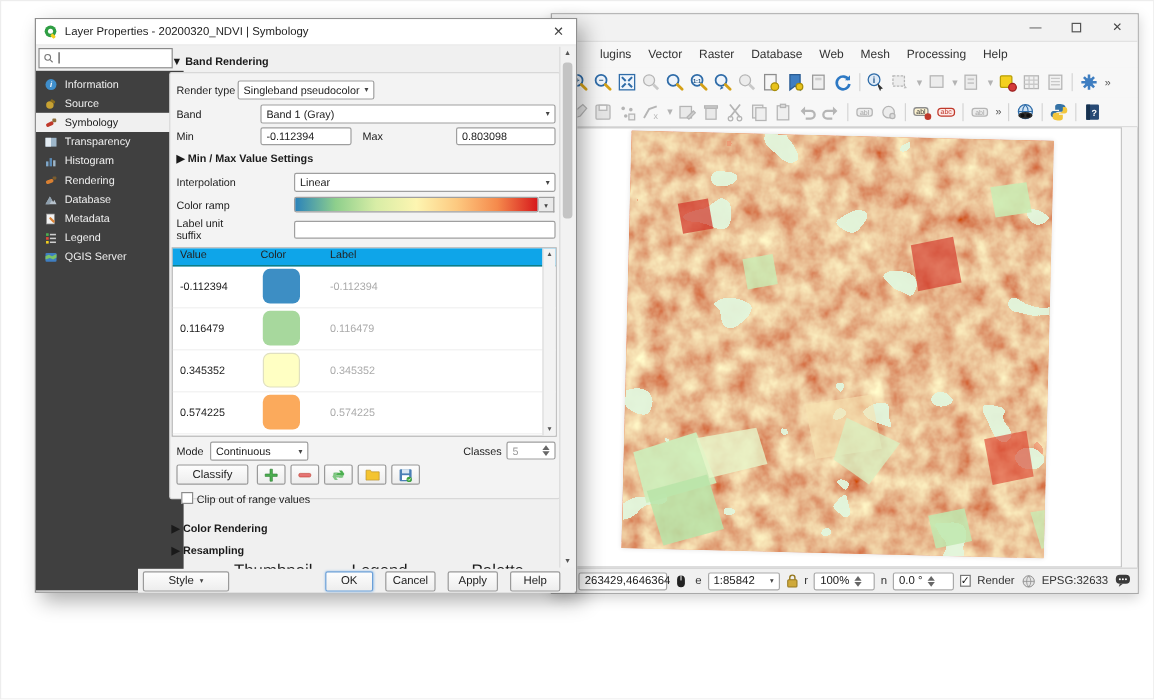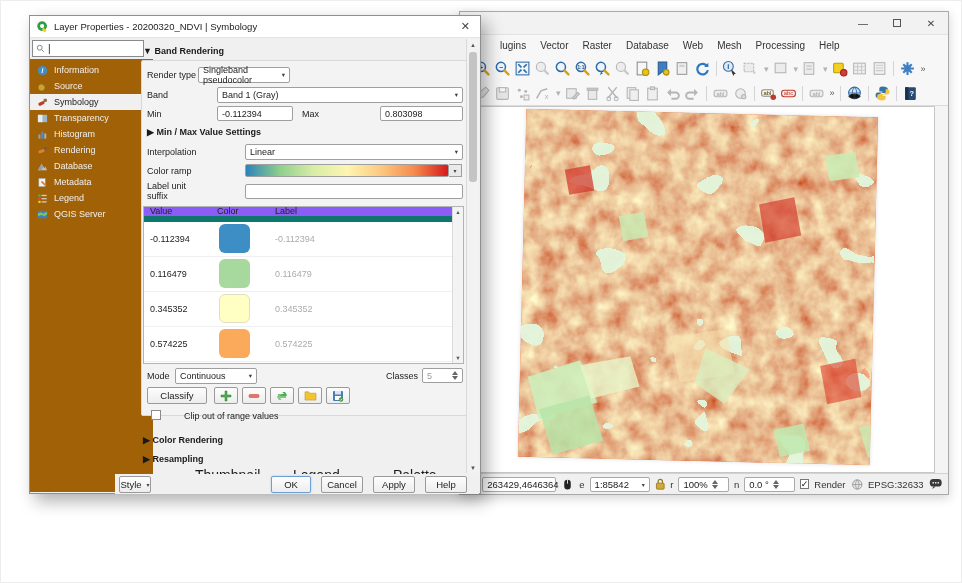--- a/index.html
+++ b/index.html
@@ -32,37 +32,37 @@
   .spinArr i.dn{border-top:4px solid #666;}
   .chk{width:10px;height:10px;border:1px solid #777;background:#fff;display:inline-flex;align-items:center;justify-content:center;font-size:9px;color:#111;line-height:1;}
 
   
   .dlg{position:absolute;left:28px;top:14px;width:452px;height:479px;background:#f0f0f0;border:1px solid #8f8f8f;box-shadow:6px 7px 16px rgba(0,0,0,.32);z-index:5;font-size:9px;color:#222;}
   .d-titlebar{position:absolute;left:0;top:0;right:0;height:22px;background:#ffffff;border-bottom:1px solid #e4e4e4;display:flex;align-items:center;padding:0 6px;gap:5px;}
   .d-title{font-size:9.5px;color:#222;flex:1;white-space:nowrap;overflow:hidden;}
   .d-close{font-size:11px;color:#444;padding:0 4px;}
   .d-search{position:absolute;left:2px;top:24px;width:112px;height:17px;background:#fff;border:1px solid #8a8a8a;display:flex;align-items:center;gap:3px;padding:0 3px;}
   .caret{color:#222;font-size:10px;}
-  .d-side{position:absolute;left:0;top:43px;width:123px;bottom:1px;background:#a16207;padding-top:3px;}
+  .d-side{position:absolute;left:0;top:43px;width:123px;bottom:1px;background:#404040;padding-top:3px;}
   .d-item{height:16px;display:flex;align-items:center;gap:6px;padding-left:7px;color:#efefef;font-size:9px;white-space:nowrap;}
   .d-item.sel{background:#f0f0f0;color:#1a1a1a;}
   .sic{width:11px;height:11px;flex:0 0 auto;}
   .d-scroll{position:absolute;right:1px;top:23px;width:13px;bottom:20px;background:#f2f2f2;border-left:1px solid #dadada;}
   .d-scroll .sa{position:absolute;left:0;right:0;height:11px;display:flex;align-items:center;justify-content:center;font-size:6px;color:#555;}
   .d-scroll .thumb{position:absolute;left:2px;right:2px;top:13px;height:130px;background:#c4c4c4;border-radius:3px;}
   .hdr{font-weight:bold;font-size:9px;color:#1a1a1a;white-space:nowrap;}
   .panel{position:absolute;left:111px;top:44px;width:326px;height:356px;background:#f3f3f3;border:1px solid #d8d8d8;border-radius:2px;}
   .lbl{position:absolute;font-size:9px;color:#222;white-space:nowrap;}
   .combo{position:absolute;height:16px;background:#fff;border:1px solid #9f9f9f;border-radius:2px;display:flex;align-items:center;padding:0 4px;font-size:9px;color:#222;}
   .combo .dd{margin-left:auto;font-size:6.5px;color:#444;padding-left:4px;}
   .input{position:absolute;height:15px;background:#fff;border:1px solid #9f9f9f;border-radius:2px;display:flex;align-items:center;padding:0 4px;font-size:9px;color:#222;}
   .rampbox{position:absolute;height:13px;border:1px solid #9f9f9f;border-radius:2px;}
   .rampdd{position:absolute;width:13px;height:13px;border:1px solid #9f9f9f;border-left:none;background:#e9e9e9;display:flex;align-items:center;justify-content:center;font-size:6px;color:#444;}
   .vtable{position:absolute;left:113px;top:190px;width:321px;height:158px;background:#fff;border:1px solid #b3b3b3;}
-  .vt-head{display:flex;height:15px;border-bottom:6px solid #0f766e;background:#8b5cf6;align-items:flex-end;font-size:9px;color:#222;}
+  .vt-head{display:flex;height:15px;border-bottom:1px solid #0f766e;background:#0ea5e9;align-items:flex-start;font-size:9px;color:#222;}
   .vt-row{display:flex;height:35px;align-items:center;border-bottom:1px solid #f0f0f0;}
   .c-val{width:73px;padding-left:6px;} .c-col{width:45px;} .c-lab{flex:1;padding-left:13px;}
   .chip{width:31px;height:29px;border-radius:6px;margin-left:2px;}
   .labgray{color:#ababab;}
   .vt-scroll{position:absolute;top:0;bottom:0;right:0;width:11px;background:#f3f3f3;border-left:1px solid #dcdcdc;font-size:5.5px;color:#555;}
   .vt-scroll .a{position:absolute;left:0;right:0;height:10px;display:flex;align-items:center;justify-content:center;}
   .btn{background:linear-gradient(#fdfdfd,#ededed);border:1px solid #9a9a9a;border-radius:2px;display:flex;align-items:center;justify-content:center;font-size:9.5px;color:#222;}
   .iconbtn{position:absolute;width:24px;height:17px;top:0;}
   .ftr{position:absolute;left:85px;right:1px;top:458px;height:20px;background:#f0f0f0;display:flex;align-items:center;padding:0 12px 0 4px;gap:10px;}
   .ftr .sp{flex:1;}
@@ -482,21 +482,21 @@
             <path d="M1 5l3-1.5 3 1.5 4-2v3L8 8 5 6.5 1 8z" fill="#79c267"></path>
           </svg>
         <span>QGIS Server</span>
       </div>
     </div>
 
     <div class="abs hdr" style="left:113px;top:30px">▼ Band Rendering</div>
     <div class="panel"></div>
 
     <div class="lbl" style="left:117px;top:54px">Render type</div>
-    <div class="combo" style="left:168px;top:51px;width:92px">
+    <div class="combo" style="left:168px;top:51px;width:114px">
         <span>Singleband pseudocolor</span>
         <span class="dd">▾</span>
       </div>
 
     <div class="lbl" style="left:117px;top:74px">Band</div>
     <div class="combo" style="left:187px;top:71px;width:246px">
         <span>Band 1 (Gray)</span>
         <span class="dd">▾</span>
       </div>
 
@@ -592,39 +592,39 @@
         <svg style="width:12px;height:12px" viewBox="0 0 12 12">
           <rect x="1" y="1" width="10" height="10" rx="1" fill="#4a7fb5"></rect>
           <rect x="3" y="1" width="6" height="3.5" fill="#d9e6f2"></rect>
           <rect x="3" y="6" width="6" height="4" fill="#fff"></rect>
           <circle cx="9" cy="9.5" r="2.2" fill="#3da33d"></circle>
           <path d="M8 9.5l.8.8 1.4-1.6" stroke="#fff" stroke-width=".7" fill="none"></path>
         </svg>
       </div>
 
     <div class="cbx" style="left:121px;top:394px"></div>
-    <div class="lbl" style="left:154px;top:395px">Clip out of range values</div>
+    <div class="lbl" style="left:134px;top:395px">Clip out of range values</div>
 
     <div class="abs hdr" style="left:113px;top:419px">▶  Color Rendering</div>
     <div class="abs hdr" style="left:113px;top:438px">▶  Resampling</div>
 
     <div class="clipped">
       <span style="position:absolute;left:52px">Thumbnail</span>
       <span style="position:absolute;left:150px">Legend</span>
       <span style="position:absolute;left:250px">Palette</span>
     </div>
 
     <div class="d-scroll">
       <span class="sa" style="top:0">▲</span>
       <span class="sa" style="bottom:0">▼</span>
       <span class="thumb"></span>
     </div>
 
     <div class="ftr">
-      <div class="btn" style="width:32px;height:17px;gap:5px">
+      <div class="btn" style="width:72px;height:17px;gap:5px">
           <span>Style</span>
           <span style="font-size:6px;color:#444">▾</span>
         </div>
       <div class="sp"></div>
       <div class="btn okglow" style="width:40px;height:17px">OK</div>
       <div class="btn" style="width:42px;height:17px">Cancel</div>
       <div class="btn" style="width:42px;height:17px">Apply</div>
       <div class="btn" style="width:42px;height:17px">Help</div>
     </div>
   </div>

